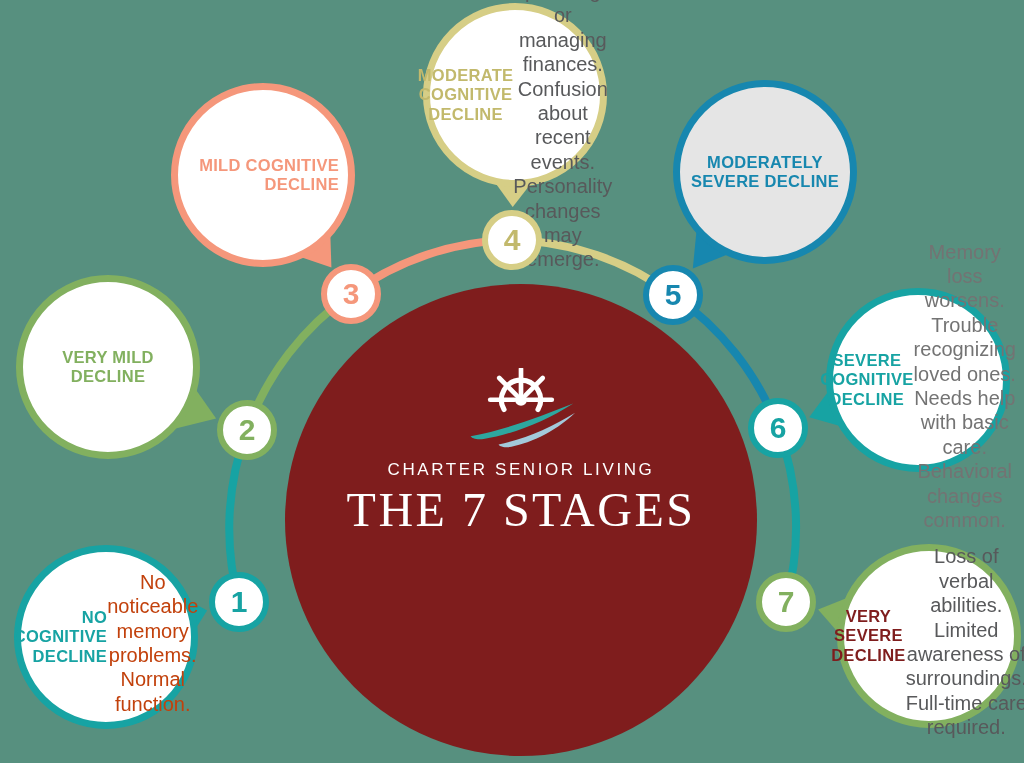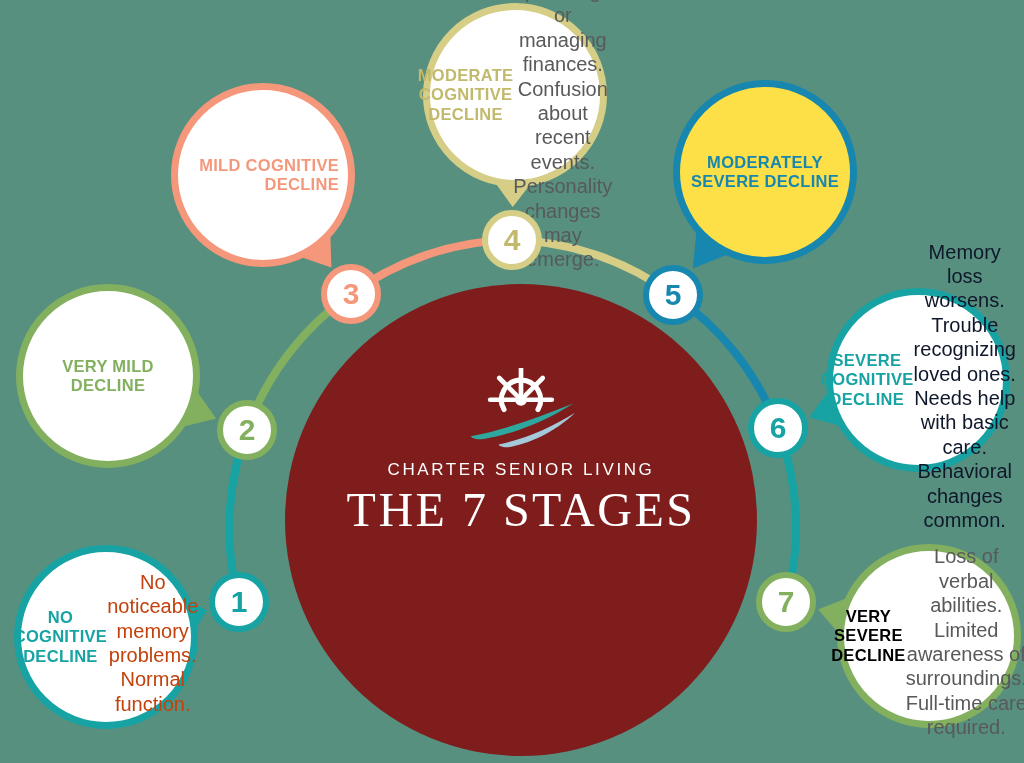--- a/index.html
+++ b/index.html
@@ -85,45 +85,45 @@
 
     <div class="brand">CHARTER SENIOR LIVING</div>
 
     <div class="main-title">
       <div>THE 7 STAGES</div>
     </div>
   </div>
 
   <div id="stagesLayer">
       <div class="bubble" style="left: 14px; top: 545px; border-color: rgb(23, 163, 163); background: rgb(255, 255, 255);">
-        <div class="bubble-title" style="color: rgb(23, 163, 163);">NO COGNITIVE DECLINE</div>
+        <div class="bubble-title" style="color: rgb(23, 163, 163); text-align: right;">NO COGNITIVE DECLINE</div>
         <div class="bubble-desc" style="color: #c2410c;">No noticeable memory problems. Normal function.</div>
       </div>
       <div class="stage-number" style="left: 209px; top: 572px; border-color: rgb(23, 163, 163); color: rgb(23, 163, 163);">1</div>
-      <div class="bubble" style="left: 16px; top: 284px; border-color: rgb(130, 176, 95); background: rgb(255, 255, 255); gap: 44px;">
+      <div class="bubble" style="left: 16px; top: 275px; border-color: rgb(130, 176, 95); background: rgb(255, 255, 255); gap: 44px;">
         <div class="bubble-title" style="color: rgb(130, 176, 95);">VERY MILD DECLINE</div>
       </div>
       <div class="stage-number" style="left: 217px; top: 400px; border-color: rgb(130, 176, 95); color: rgb(130, 176, 95);">2</div>
       <div class="bubble" style="left: 171px; top: 83px; border-color: rgb(245, 151, 123); background: rgb(255, 255, 255);">
         <div class="bubble-title" style="color: rgb(245, 151, 123); text-align: right;">MILD COGNITIVE DECLINE</div>
       </div>
       <div class="stage-number" style="left: 321px; top: 264px; border-color: rgb(245, 151, 123); color: rgb(245, 151, 123);">3</div>
       <div class="bubble" style="left: 423px; top: 3px; border-color: rgb(214, 206, 134); background: rgb(255, 255, 255);">
         <div class="bubble-title" style="color: rgb(194, 185, 108);">MODERATE COGNITIVE DECLINE</div>
         <div class="bubble-desc" style="color: rgb(88, 89, 91);">Difficulty with planning or managing finances. Confusion about recent events. Personality changes may emerge.</div>
       </div>
       <div class="stage-number" style="left: 482px; top: 210px; border-color: rgb(214, 206, 134); color: rgb(194, 185, 108);">4</div>
-      <div class="bubble" style="left: 673px; top: 80px; border-color: rgb(23, 135, 175); background: #fde047; gap: 36px;">
+      <div class="bubble" style="left: 673px; top: 80px; border-color: rgb(23, 135, 175); background: #e5e5e5; gap: 36px;">
         <div class="bubble-title" style="color: rgb(23, 135, 175);">MODERATELY SEVERE DECLINE</div>
       </div>
       <div class="stage-number" style="left: 643px; top: 265px; border-color: rgb(23, 135, 175); color: rgb(23, 135, 175);">5</div>
       <div class="bubble" style="left: 826px; top: 288px; border-color: rgb(23, 163, 163); background: rgb(255, 255, 255);">
         <div class="bubble-title" style="color: rgb(23, 163, 163);">SEVERE COGNITIVE DECLINE</div>
-        <div class="bubble-desc" style="color: #0f172a;">Memory loss worsens. Trouble recognizing loved ones. Needs help with basic care. Behavioral changes common.</div>
+        <div class="bubble-desc" style="color: #737373;">Memory loss worsens. Trouble recognizing loved ones. Needs help with basic care. Behavioral changes common.</div>
       </div>
       <div class="stage-number" style="left: 748px; top: 398px; border-color: rgb(23, 163, 163); color: rgb(23, 163, 163);">6</div>
       <div class="bubble" style="left: 837px; top: 544px; border-color: rgb(130, 176, 95); background: rgb(255, 255, 255);">
-        <div class="bubble-title" style="color: #000000;">VERY SEVERE DECLINE</div>
+        <div class="bubble-title" style="color: #7f1d1d;">VERY SEVERE DECLINE</div>
         <div class="bubble-desc" style="color: rgb(88, 89, 91);">Loss of verbal abilities. Limited awareness of surroundings. Full-time care required.</div>
       </div>
       <div class="stage-number" style="left: 756px; top: 572px; border-color: rgb(130, 176, 95); color: rgb(130, 176, 95);">7</div>
     </div>
 </div>
 
 </body></html>

